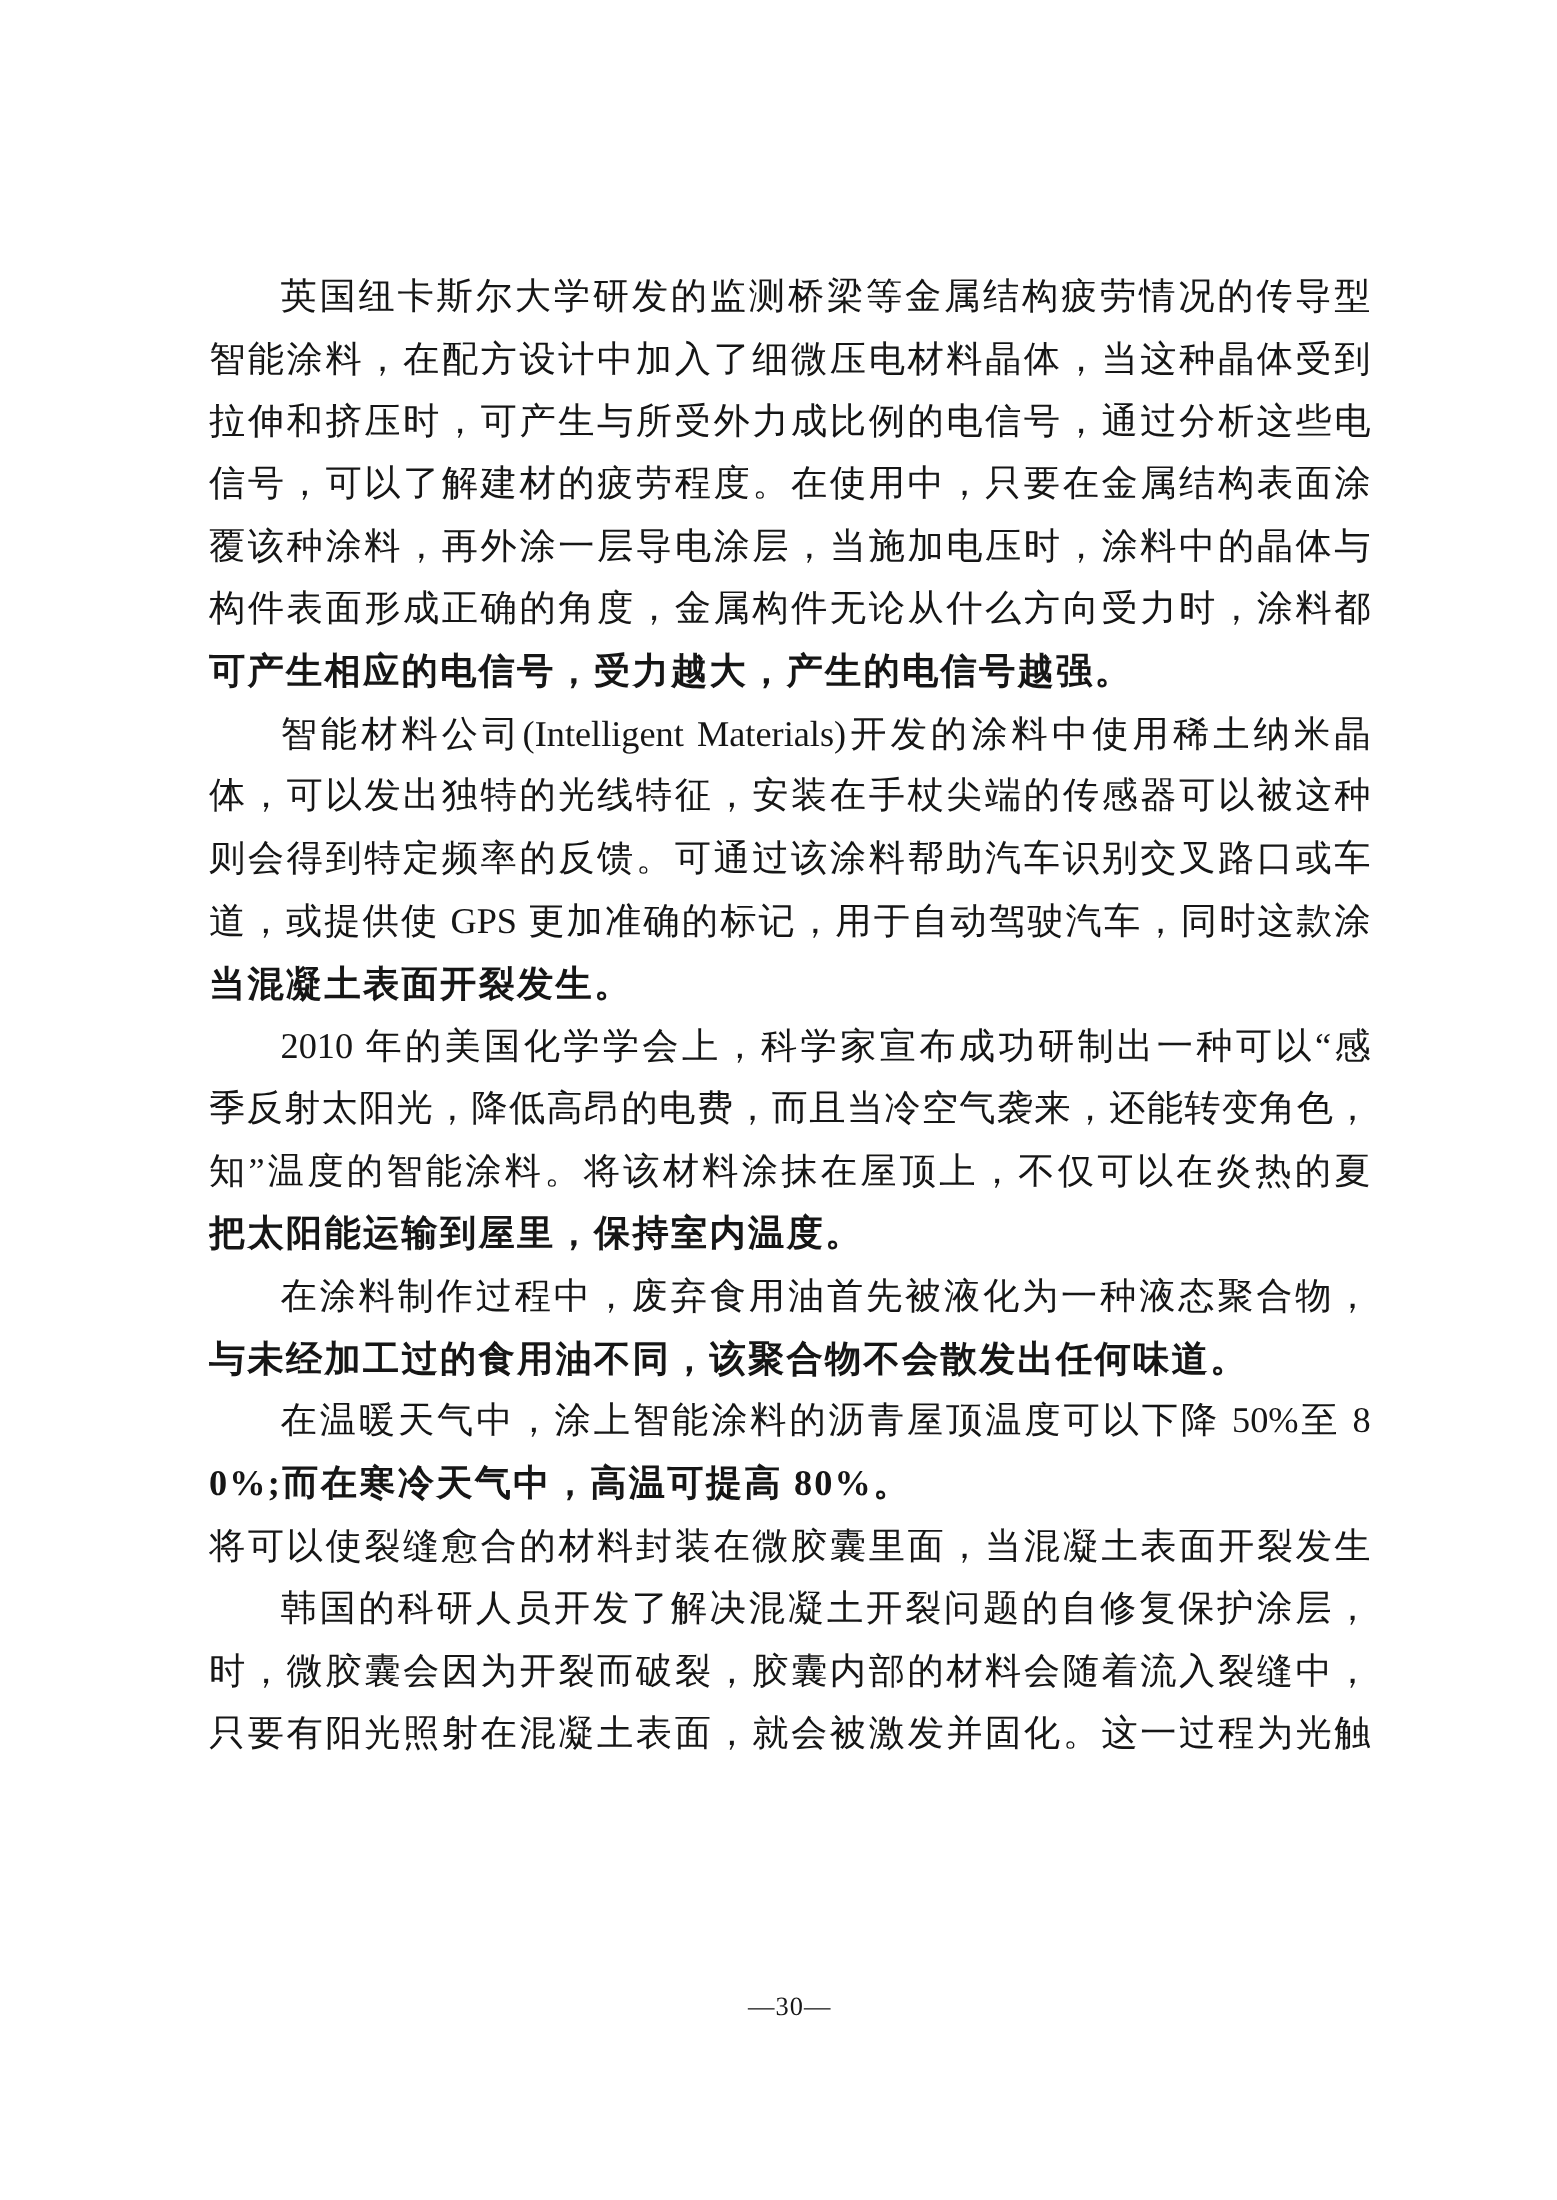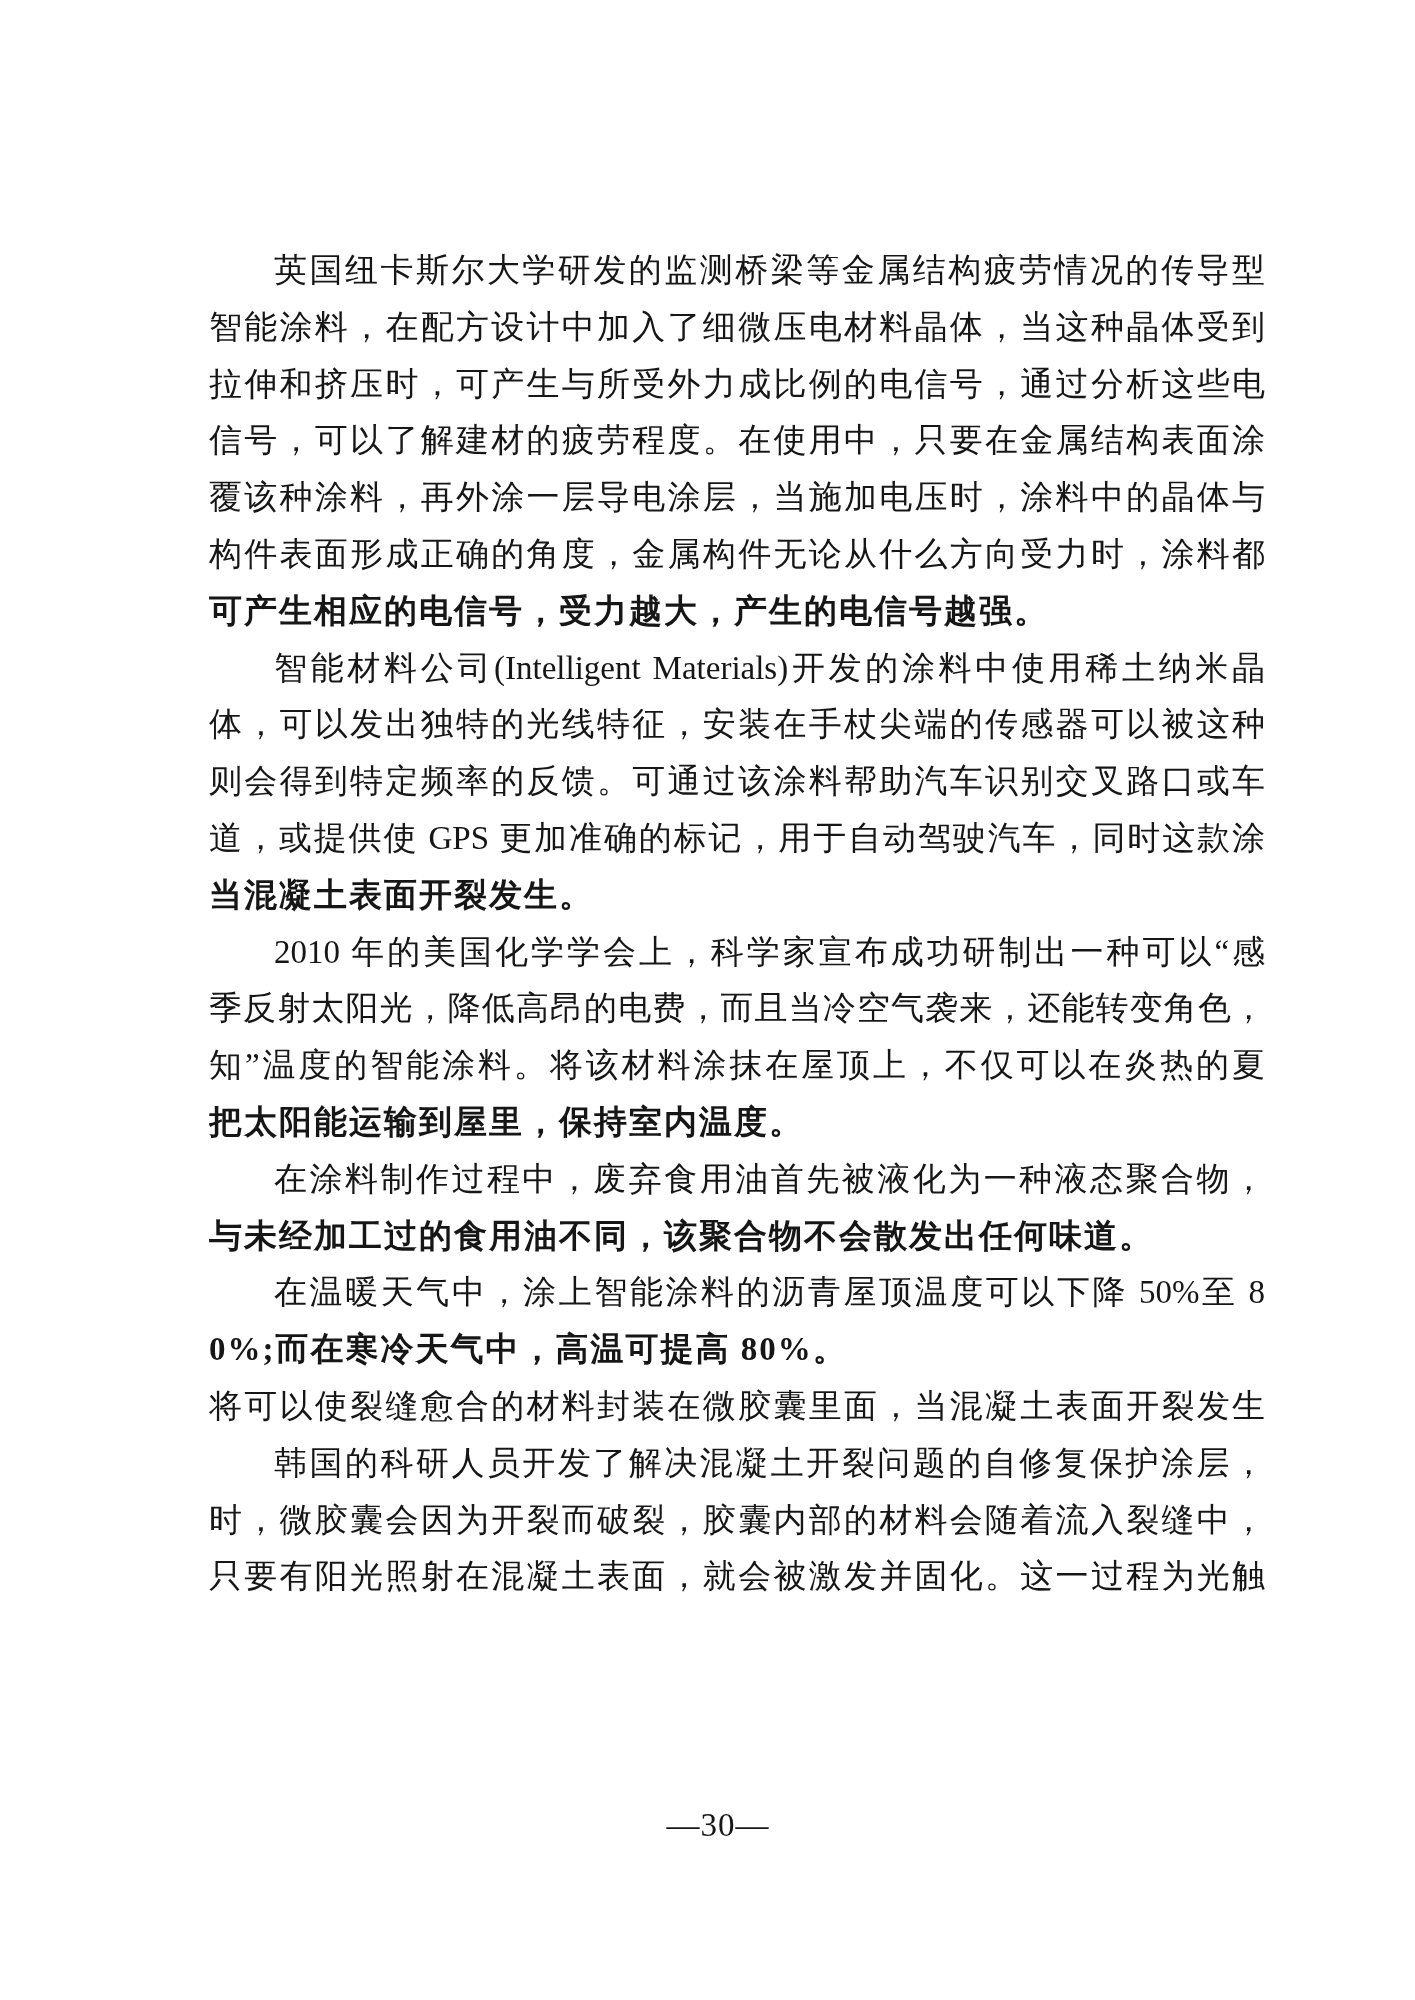--- a/index.html
+++ b/index.html
@@ -18,21 +18,20 @@
   .page {
     position: absolute;
     inset: 0;
     background: #ffffff;
   }
   .textblock {
     position: absolute;
     left: 190px;
     top: 242px;
     width: 1056px;
-    margin-left: 19px;
   }
   .line {
     height: 56.8px;
     line-height: 56.8px;
     font-size: 33px;
     letter-spacing: 0;
     text-align: justify;
     text-align-last: justify;
     white-space: normal;
     overflow: hidden;
@@ -46,21 +45,21 @@
   .line.indent {
     text-indent: 65px;
   }
   .pagenum {
     position: absolute;
     left: 190px;
     top: 1797px;
     width: 1056px;
     height: 57px;
     line-height: 57px;
-    font-size: 33px;
+    font-size: 24px;
     text-align: center;
     letter-spacing: 1px;
   }
 </style>
 </head>
 <body>
 
 <div class="page">
 
   <div class="textblock">

